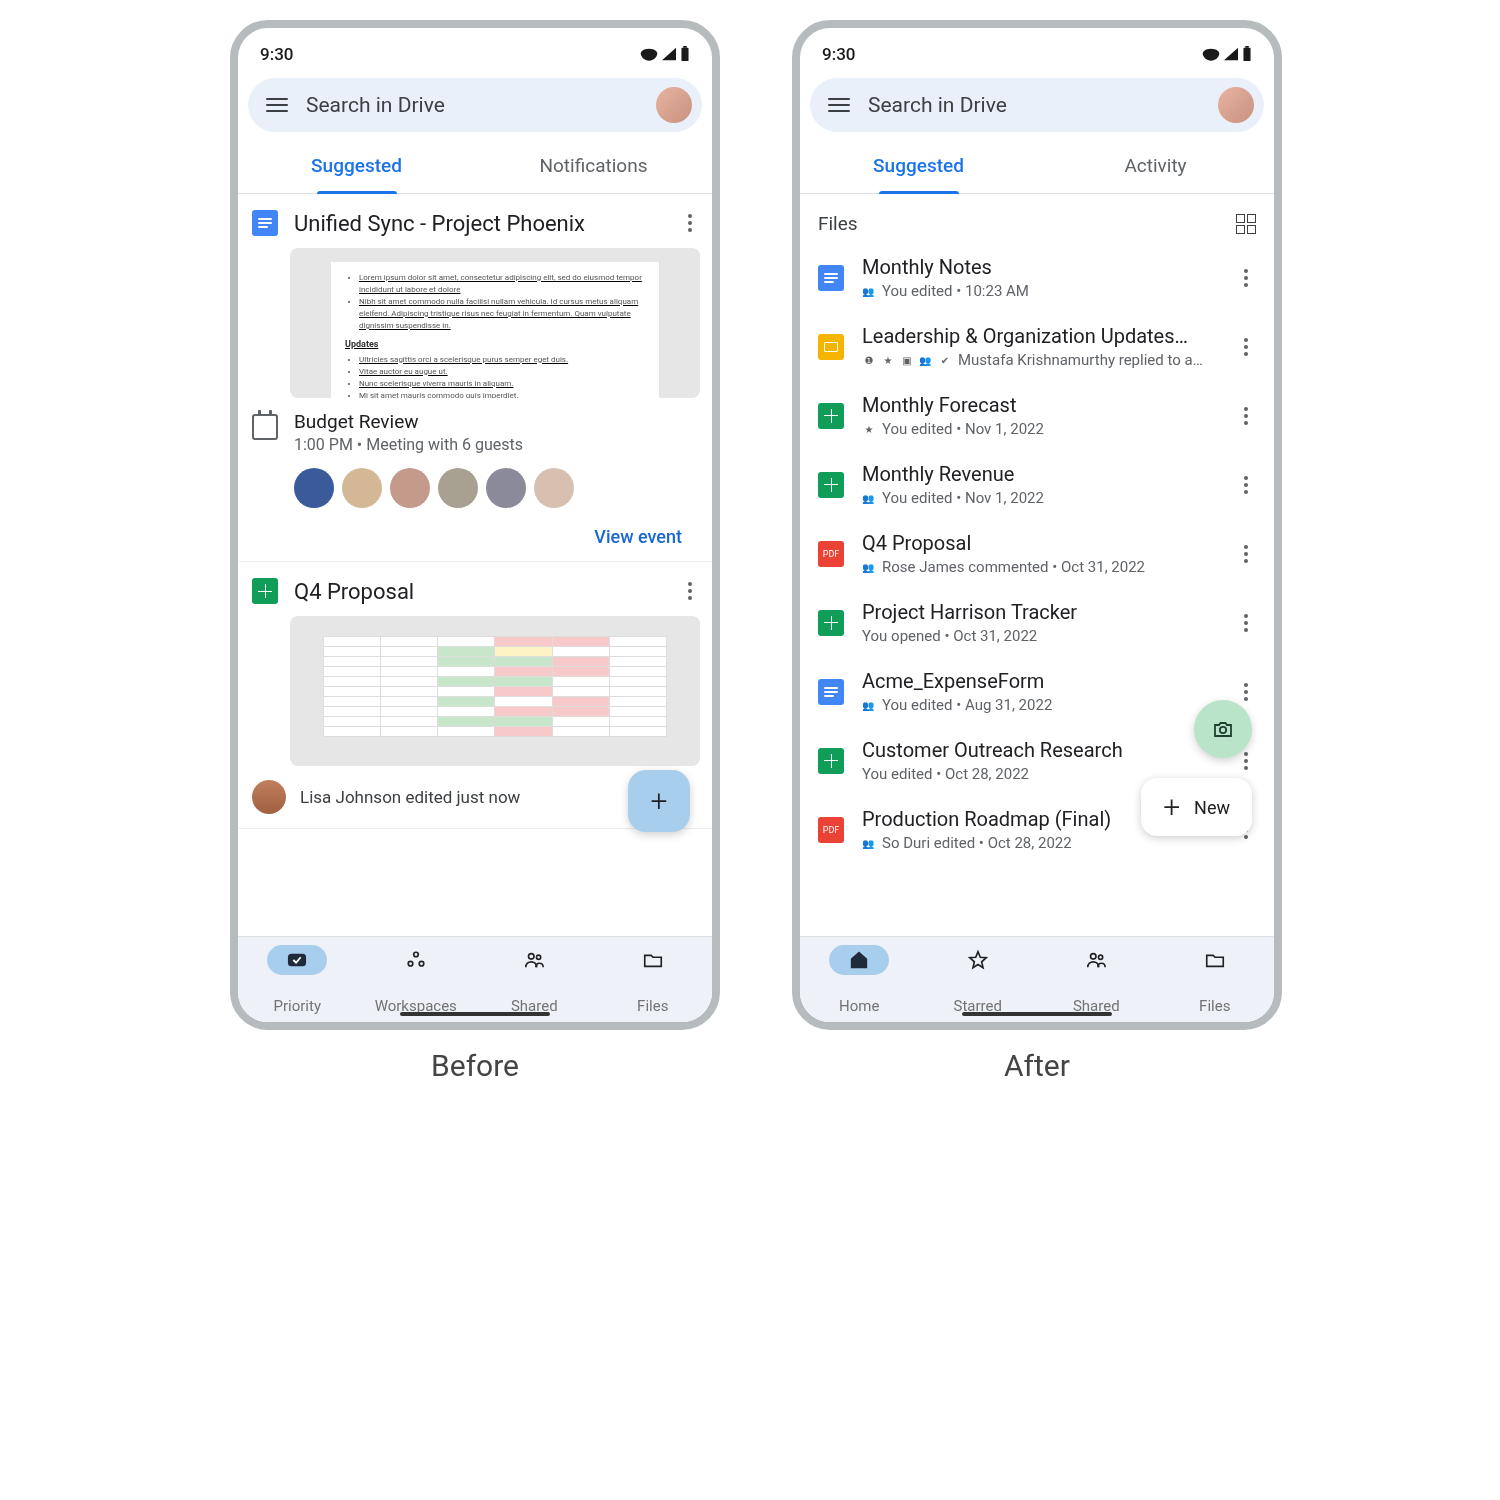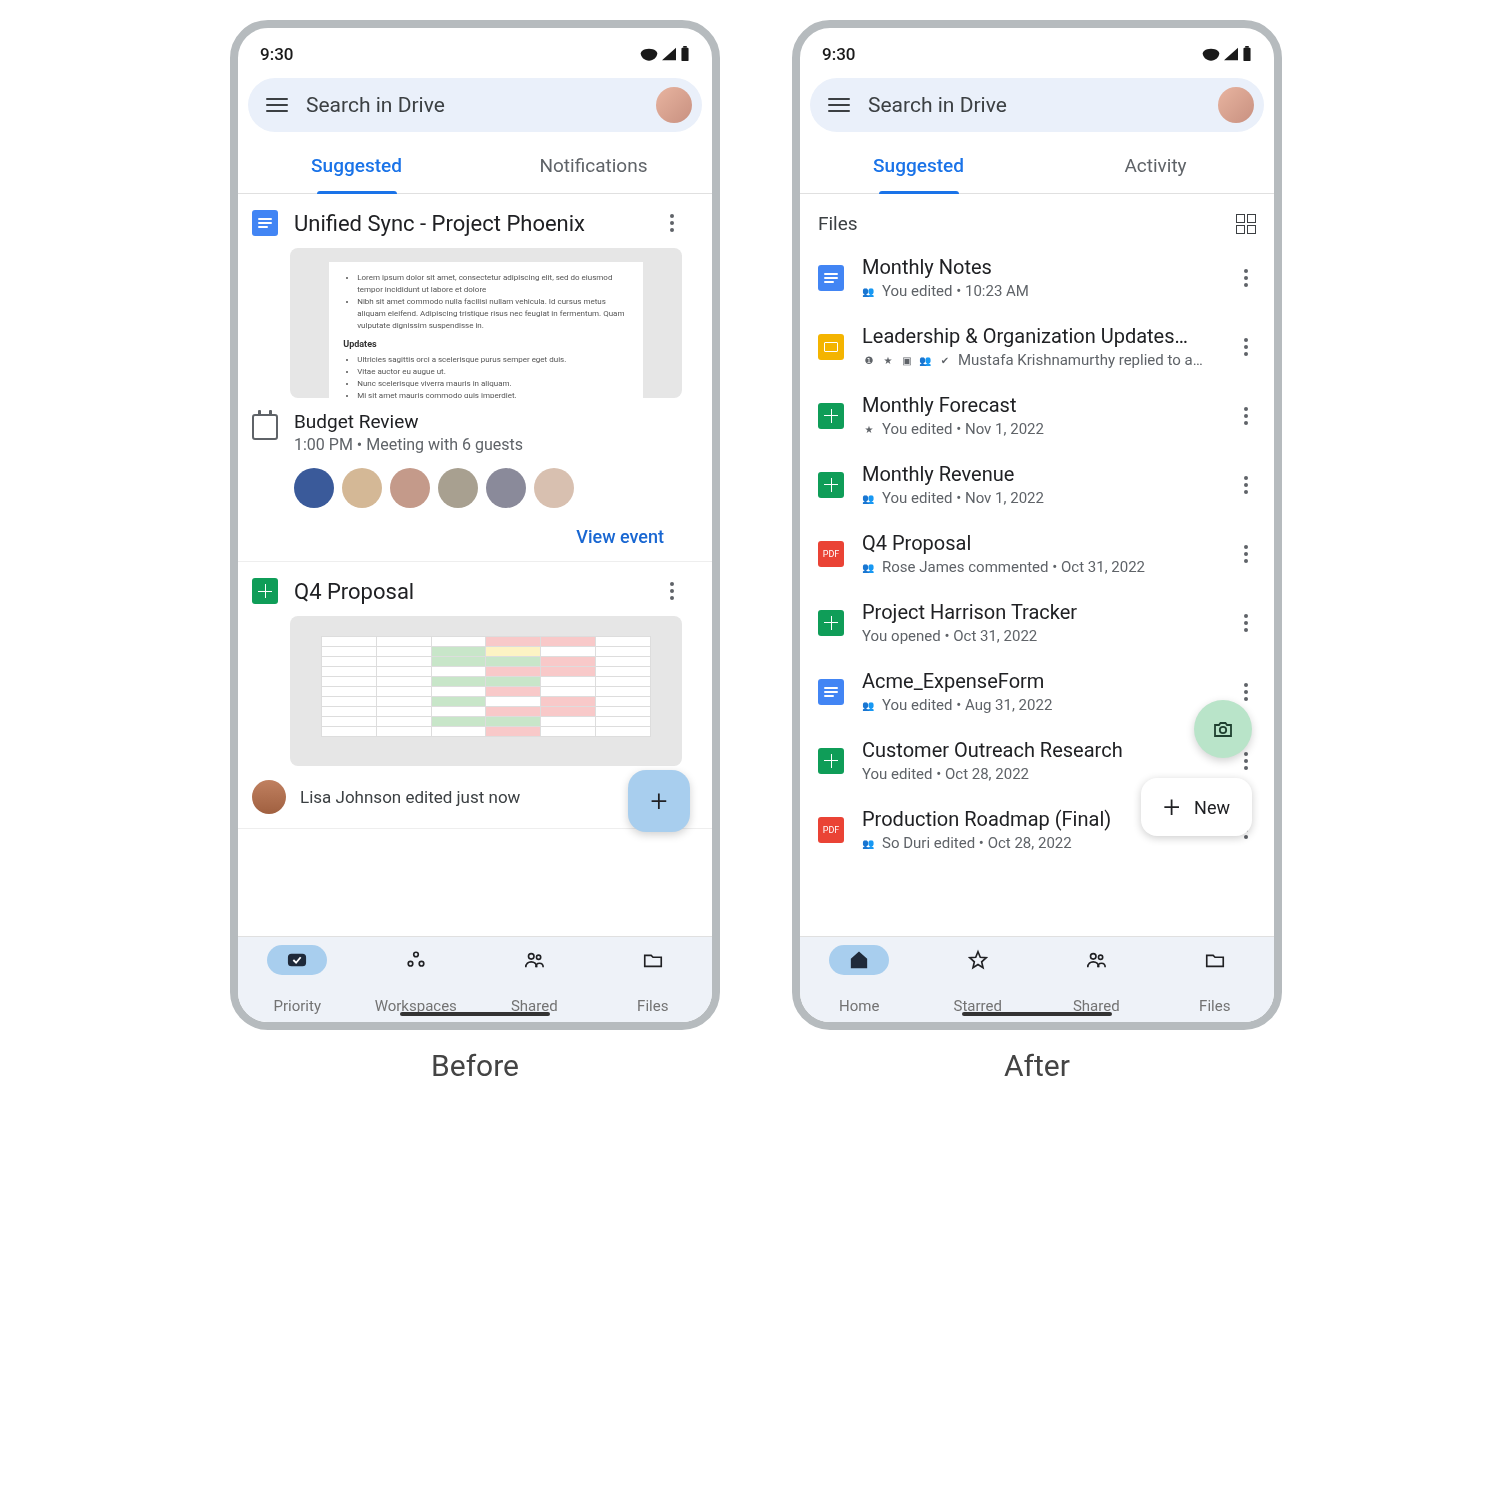--- a/index.html
+++ b/index.html
@@ -22,37 +22,37 @@
   .tab { flex: 1; text-align: center; padding-bottom: 16px; font-size: 19px; color: #5f6368; position: relative; }
   .tab.active { color: #1a73e8; font-weight: 500; }
   .tab.active::after { content: ""; position: absolute; bottom: -1px; left: 50%; transform: translateX(-50%); width: 80px; height: 3px; background: #1a73e8; border-radius: 3px 3px 0 0; }
 
   .content { flex: 1; overflow: hidden; position: relative; }
   .section-head { display: flex; justify-content: space-between; align-items: center; padding: 18px 18px 8px 18px; font-size: 19px; color: #3c4043; }
   .grid-btn { width: 20px; height: 20px; display: grid; grid-template-columns: 1fr 1fr; grid-template-rows: 1fr 1fr; gap: 2px; }
   .grid-btn span { border: 1.5px solid #3c4043; }
 
   
-  .card { border-bottom: 1px solid #eee; padding: 16px 30px 14px 14px; }
+  .card { border-bottom: 1px solid #eee; padding: 16px 12px 14px 14px; }
   .card-head { display: flex; align-items: center; gap: 16px; }
   .doc-icon { width: 26px; height: 26px; border-radius: 3px; display: flex; align-items: center; justify-content: center; flex-shrink: 0; }
   .doc-icon.docs { background: #4285f4; }
   .doc-icon.sheets { background: #0f9d58; }
   .doc-icon.slides { background: #f4b400; }
   .doc-icon.pdf { background: #ea4335; color: #fff; font-size: 9px; font-weight: 400; }
   .doc-icon .lines { width: 14px; display: flex; flex-direction: column; gap: 2px; }
   .doc-icon .lines span { height: 2px; background: #fff; border-radius: 1px; }
   .doc-icon .lines span:last-child { width: 70%; }
   .doc-icon.sheets .grid4 { width: 14px; height: 14px; display: grid; grid-template-columns: 1fr 1fr; grid-template-rows: 1fr 1fr; gap: 1px; background: #fff; }
   .doc-icon.sheets .grid4 span { background: #0f9d58; }
   .card-title { flex: 1; font-size: 22px; color: #202124; }
   .more-dots { display: flex; flex-direction: column; gap: 3px; padding: 4px 8px; }
   .more-dots span { width: 4px; height: 4px; background: #5f6368; border-radius: 50%; }
 
-  .preview { margin: 12px 0 12px 38px; height: 150px; background: #e6e6e6; border-radius: 8px; overflow: hidden; display: flex; align-items: flex-start; justify-content: center; padding-top: 14px; }
+  .preview { margin: 12px 0 12px 38px; height: 150px; background: #e6e6e6; border-radius: 8px; overflow: hidden; display: flex; align-items: flex-start; justify-content: center; padding-top: 14px; text-decoration: underline; }
   .preview-doc { width: 80%; background: #fff; padding: 10px 14px; font-size: 8px; color: #555; line-height: 1.5; }
   .preview-doc h6 { font-size: 9px; font-weight: 700; margin: 6px 0 2px 0; color: #333; }
   .preview-doc ul { list-style: disc; padding-left: 14px; }
   .preview-sheet { width: 84%; background: #fff; font-size: 7px; }
   .preview-sheet table { width: 100%; border-collapse: collapse; }
   .preview-sheet td { border: 0.5px solid #ddd; padding: 2px 3px; height: 10px; }
   .preview-sheet .g { background: #c8e6c9; }
   .preview-sheet .r { background: #f8c9c9; }
   .preview-sheet .y { background: #fdf3c4; }
 

